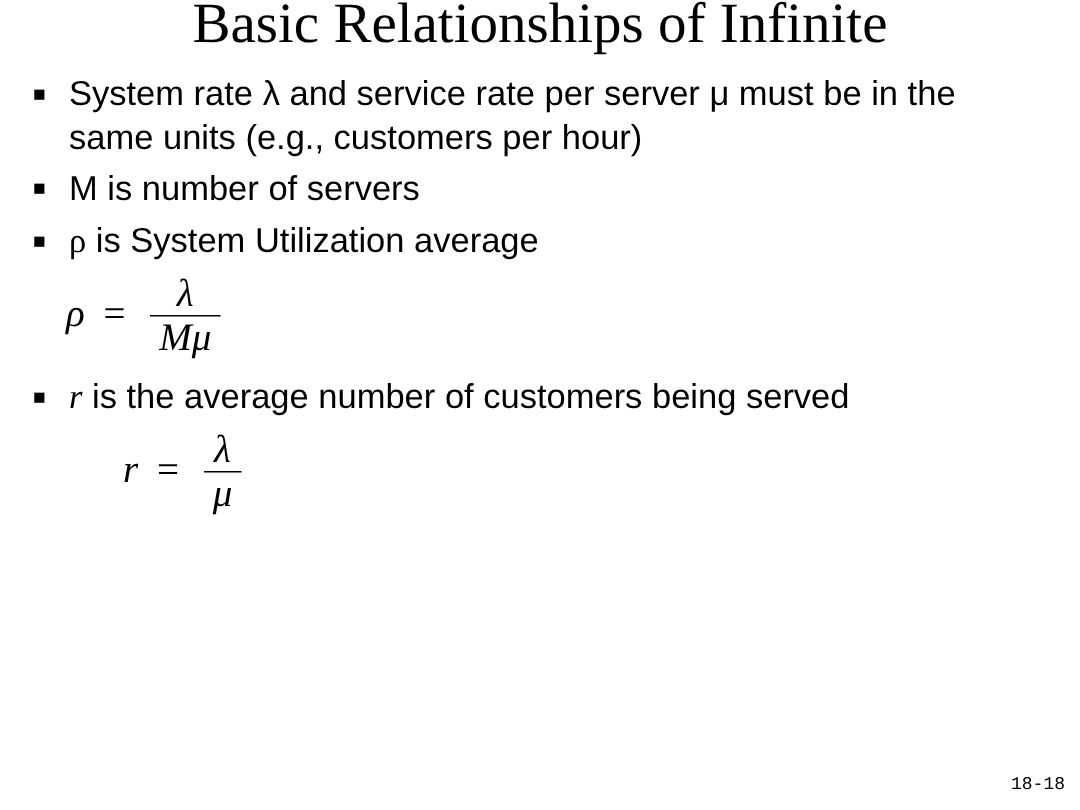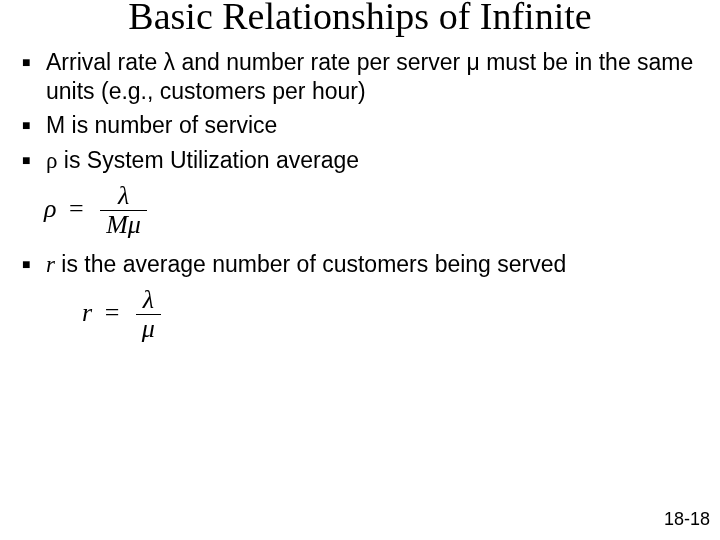--- a/index.html
+++ b/index.html
@@ -73,43 +73,43 @@
     line-height: 1.1;
   }
   .eq {
     padding: 0 6px;
     font-style: normal;
   }
   .pagenum {
     position: absolute;
     bottom: 6px;
     right: 10px;
-    font-size: 18px;
-    font-family: Liberation Sans, sans-serif;
+    font-size: 12px;
+    font-family: Liberation Mono, monospace;
   }
 </style>
 </head>
 <body>
 
 <div class="slide">
 
   <div class="title">
     <span>Basic Relationships of Infinite</span><br>
   </div>
 
   <div class="body">
 
     <div class="bullet">
       <span class="marker">■</span>
-      <span class="text">Arrival rate λ and number rate per server μ must be in the same units (e.g., customers per hour)</span>
+      <span class="text">System rate λ and service rate per server μ must be in the same units (e.g., customers per hour)</span>
     </div>
 
     <div class="bullet">
       <span class="marker">■</span>
-      <span class="text">M is number of service</span>
+      <span class="text">M is number of servers</span>
     </div>
 
     <div class="bullet">
       <span class="marker">■</span>
       <span class="text">
         <span style="font-family:'Cambria Math','Times New Roman',serif;">ρ</span><span> is System Utilization average</span>
       </span>
     </div>
 
     <div class="formula">

